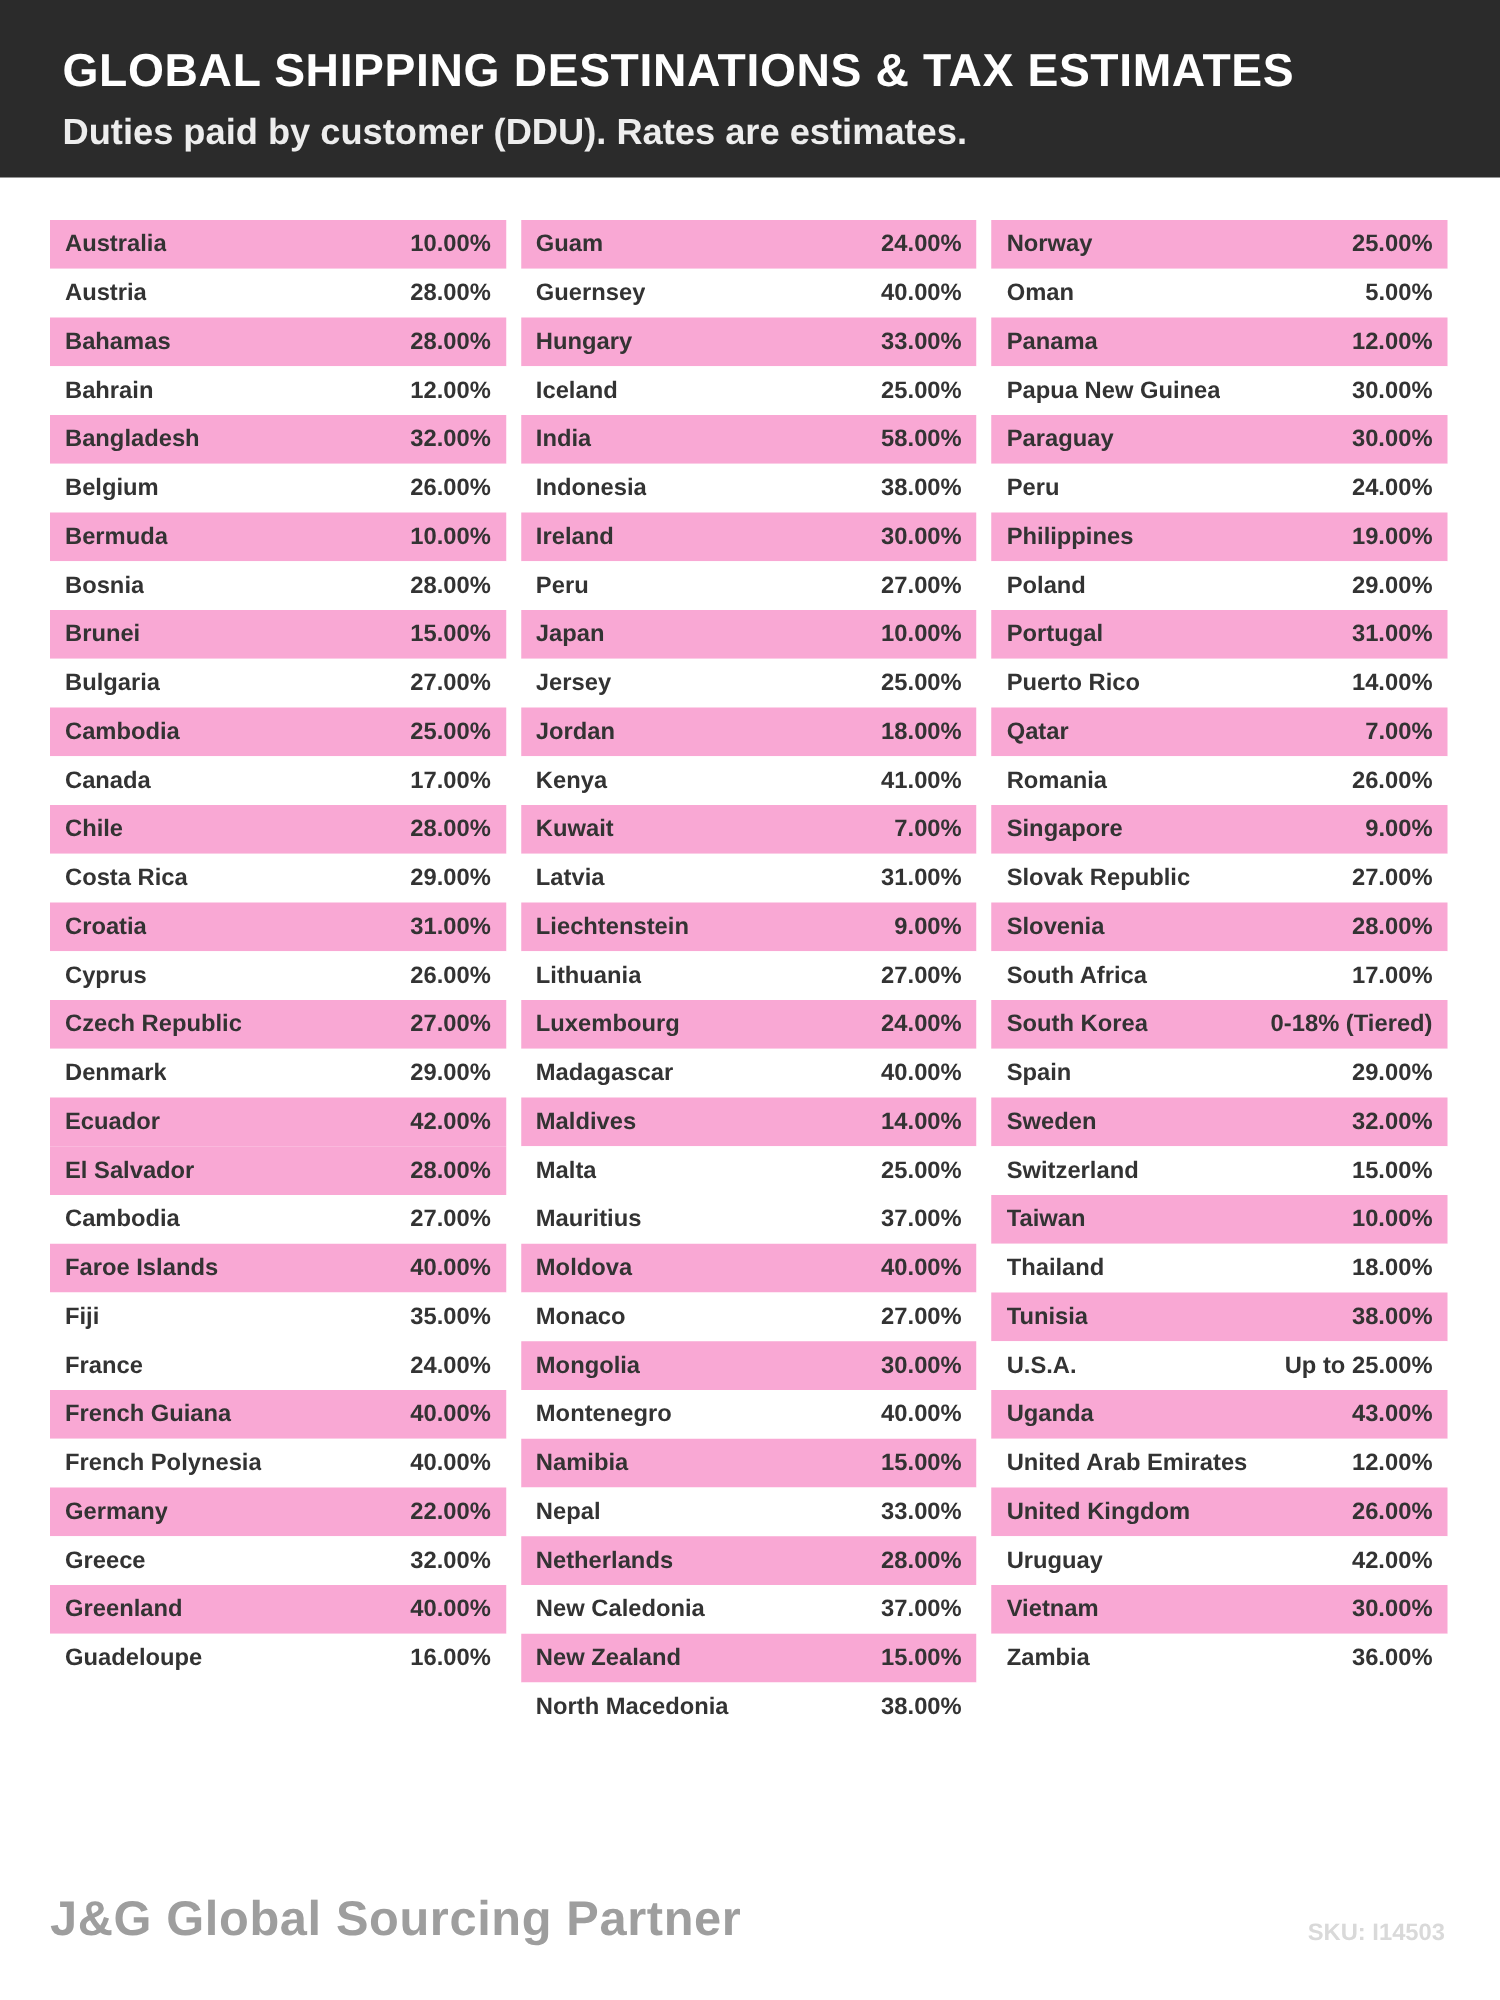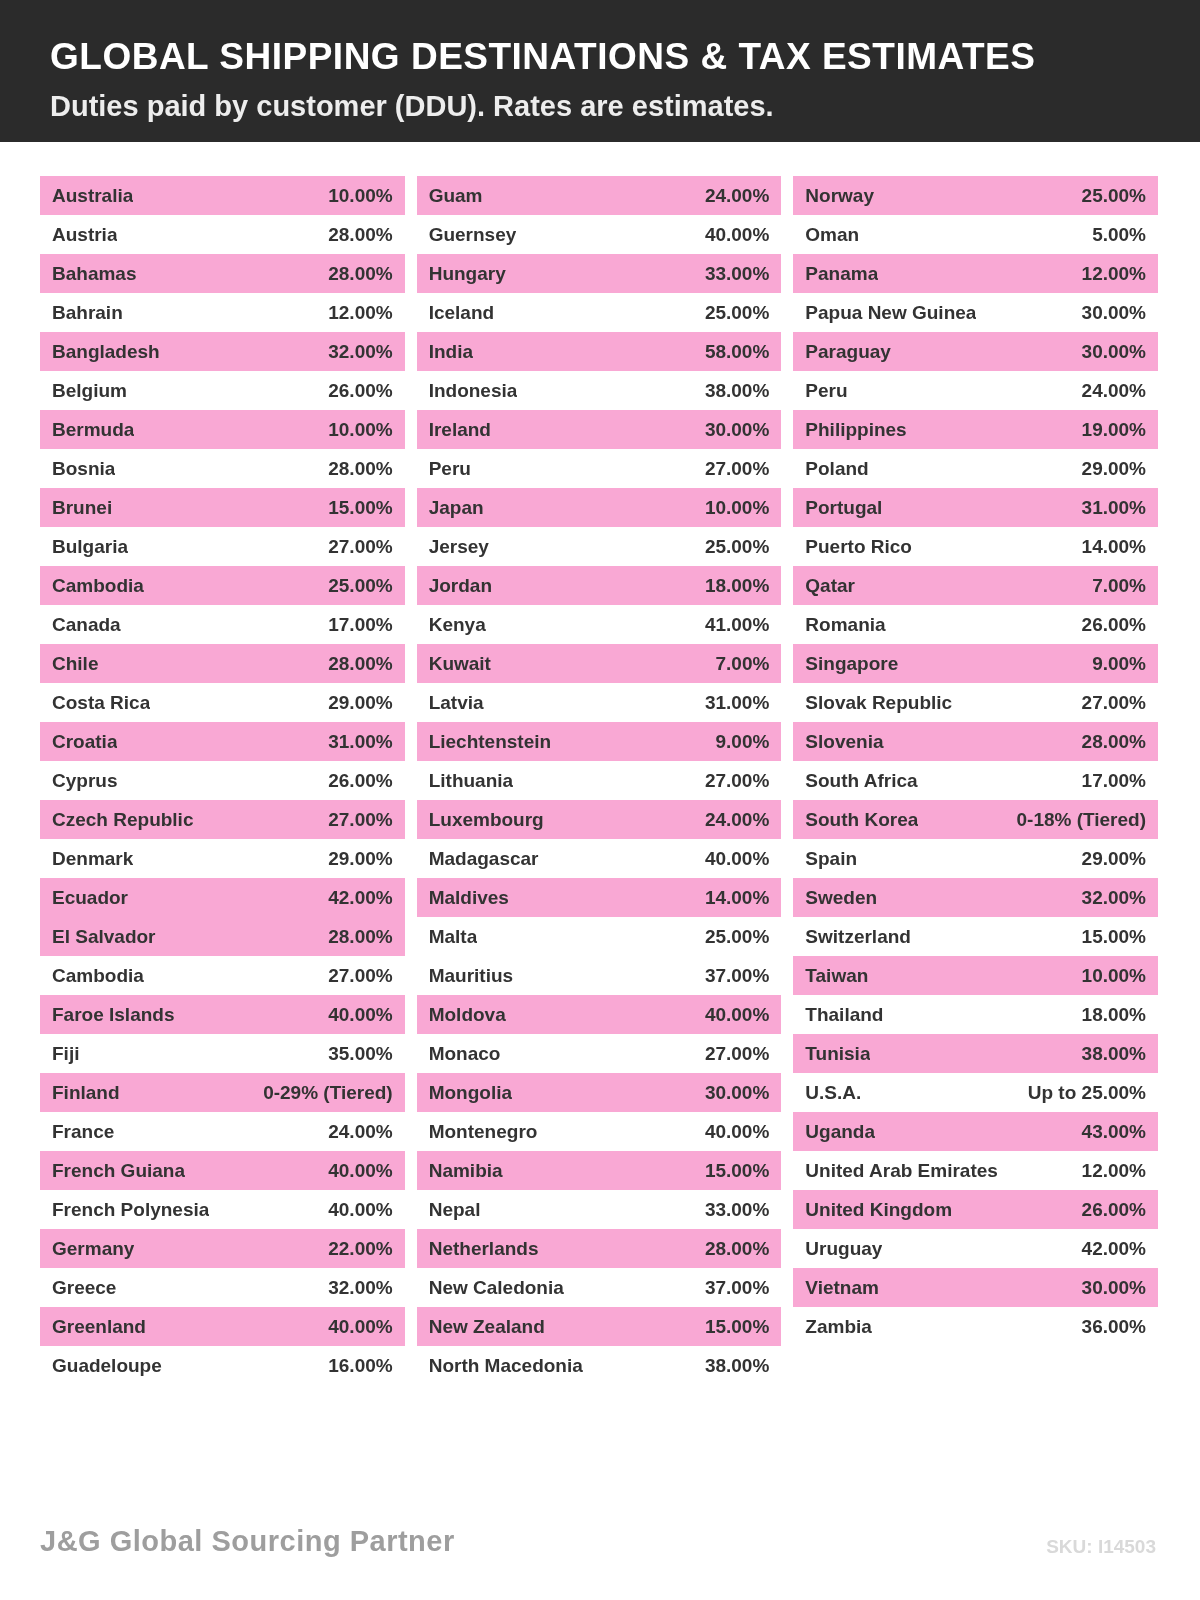--- a/index.html
+++ b/index.html
@@ -64,21 +64,21 @@
   .footer {
     position: absolute;
     left: 40px;
     right: 44px;
     bottom: 42px;
     display: flex;
     justify-content: space-between;
     align-items: flex-end;
   }
   .footer .brand {
-    font-size: 29px;
+    font-size: 39px;
     font-weight: 800;
     color: #9e9e9e;
     letter-spacing: 0.5px;
   }
   .footer .sku {
     font-size: 19px;
     font-weight: 700;
     color: #d9d9d9;
   }
 </style>
@@ -177,24 +177,20 @@
         <span class="rate">27.00%</span>
       </div>
       <div class="row alt">
         <span class="country">Faroe Islands</span>
         <span class="rate">40.00%</span>
       </div>
       <div class="row">
         <span class="country">Fiji</span>
         <span class="rate">35.00%</span>
       </div>
-      <div class="row alt">
-        <span class="country">Finland</span>
-        <span class="rate">0-29% (Tiered)</span>
-      </div>
       <div class="row">
         <span class="country">France</span>
         <span class="rate">24.00%</span>
       </div>
       <div class="row alt">
         <span class="country">French Guiana</span>
         <span class="rate">40.00%</span>
       </div>
       <div class="row">
         <span class="country">French Polynesia</span>

